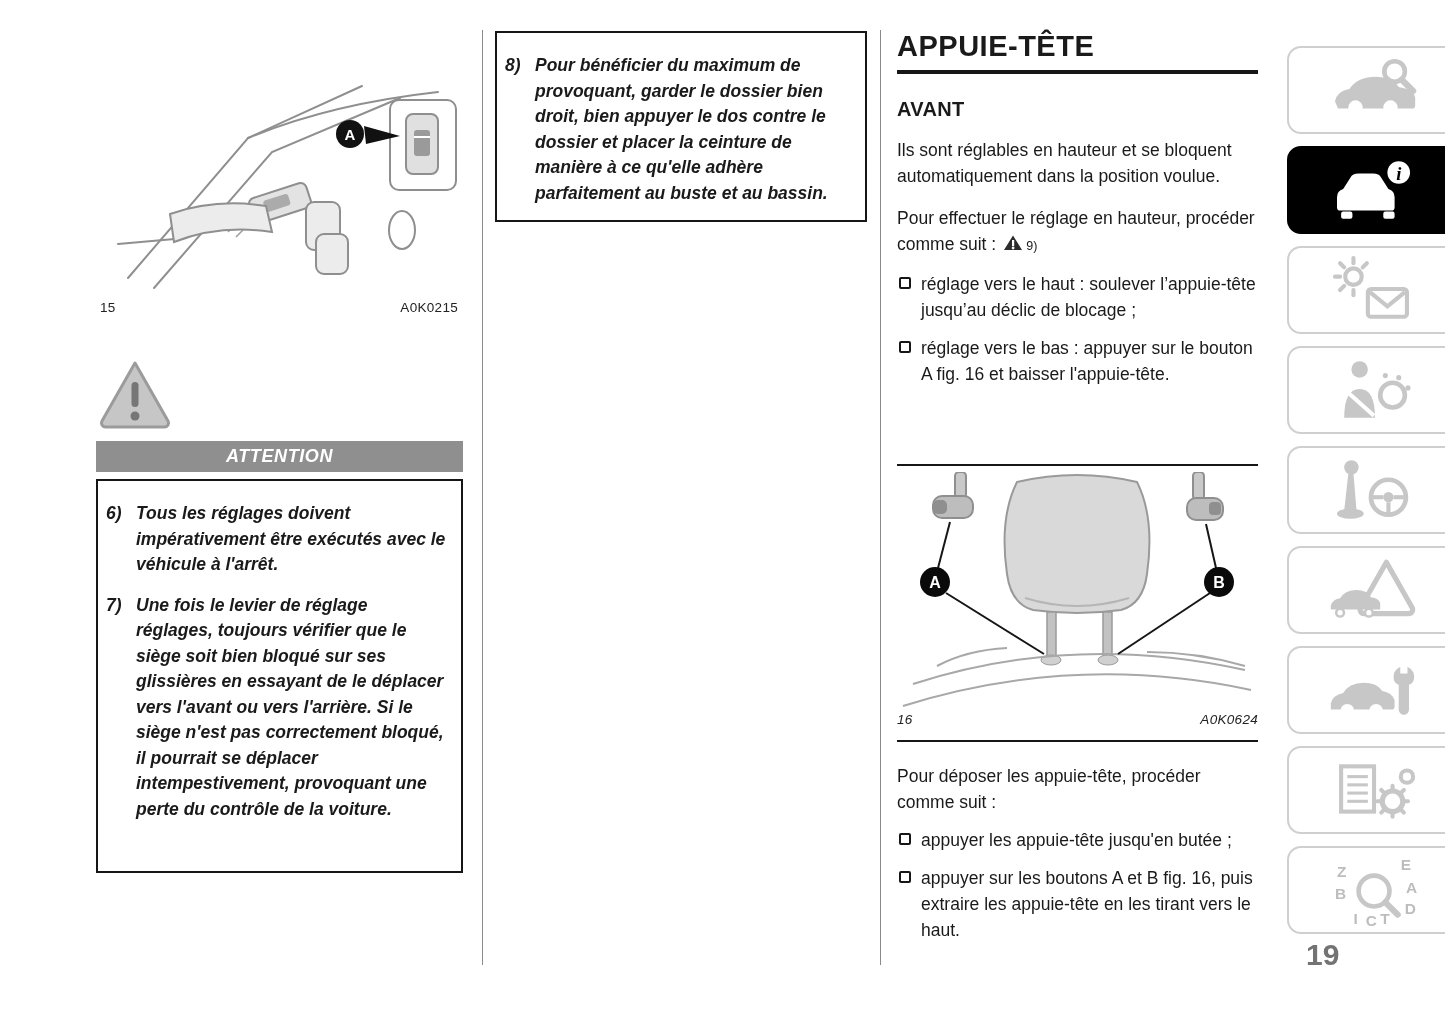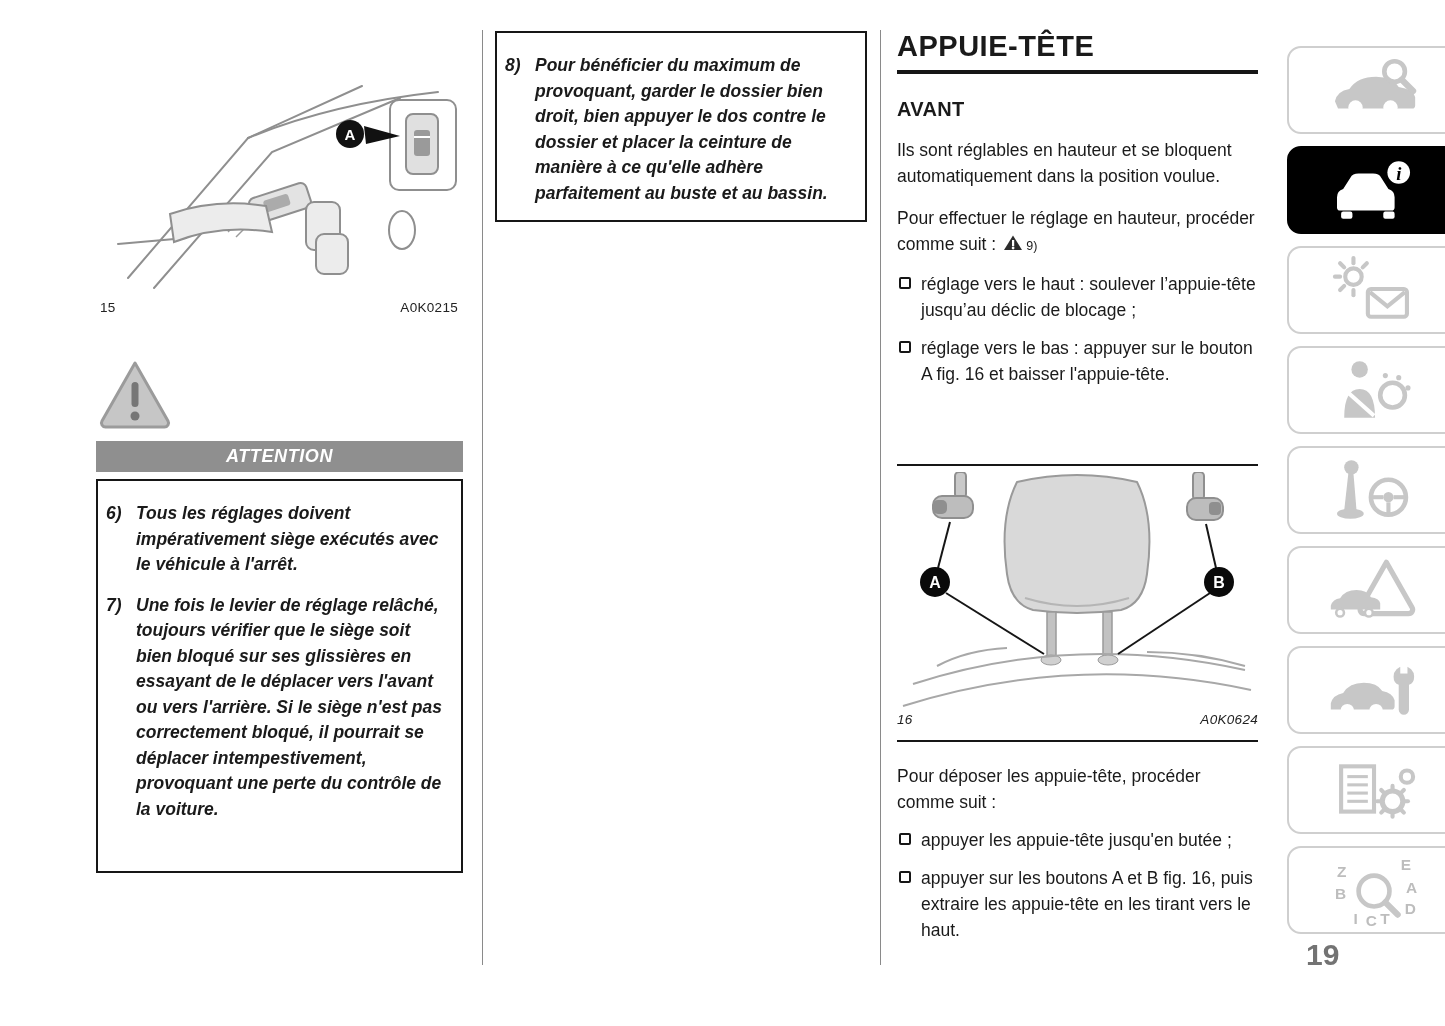--- a/index.html
+++ b/index.html
@@ -93,25 +93,25 @@
     <circle cx="37" cy="58" r="4.5" fill="#767676"></circle>
   </svg>
 
   <div class="attention-bar" style="left:96px; top:441px; width:367px; height:31px;">
     <span>ATTENTION</span>
   </div>
 
   <div class="warn-box" style="left:96px; top:479px; width:367px; min-height:394px;">
     <div class="warn-item">
       <span class="warn-num">6)</span>
-      <span class="warn-text">Tous les réglages doivent impérativement siège exécutés avec le véhicule à l'arrêt.</span>
+      <span class="warn-text">Tous les réglages doivent impérativement être exécutés avec le véhicule à l'arrêt.</span>
     </div>
     <div class="warn-item">
       <span class="warn-num">7)</span>
-      <span class="warn-text">Une fois le levier de réglage relâché, toujours vérifier que le siège soit bien bloqué sur ses glissières en essayant de le déplacer vers l'avant ou vers l'arrière. Si le siège n'est pas correctement bloqué, il pourrait se déplacer intempestivement, provoquant une perte du contrôle de la voiture.</span>
+      <span class="warn-text">Une fois le levier de réglage réglages, toujours vérifier que le siège soit bien bloqué sur ses glissières en essayant de le déplacer vers l'avant ou vers l'arrière. Si le siège n'est pas correctement bloqué, il pourrait se déplacer intempestivement, provoquant une perte du contrôle de la voiture.</span>
     </div>
   </div>
 
   <div class="warn-box" style="left:495px; top:31px; width:372px;">
     <div class="warn-item">
       <span class="warn-num">8)</span>
       <span class="warn-text">Pour bénéficier du maximum de provoquant, garder le dossier bien droit, bien appuyer le dos contre le dossier et placer la ceinture de manière à ce qu'elle adhère parfaitement au buste et au bassin.</span>
     </div>
   </div>
 

